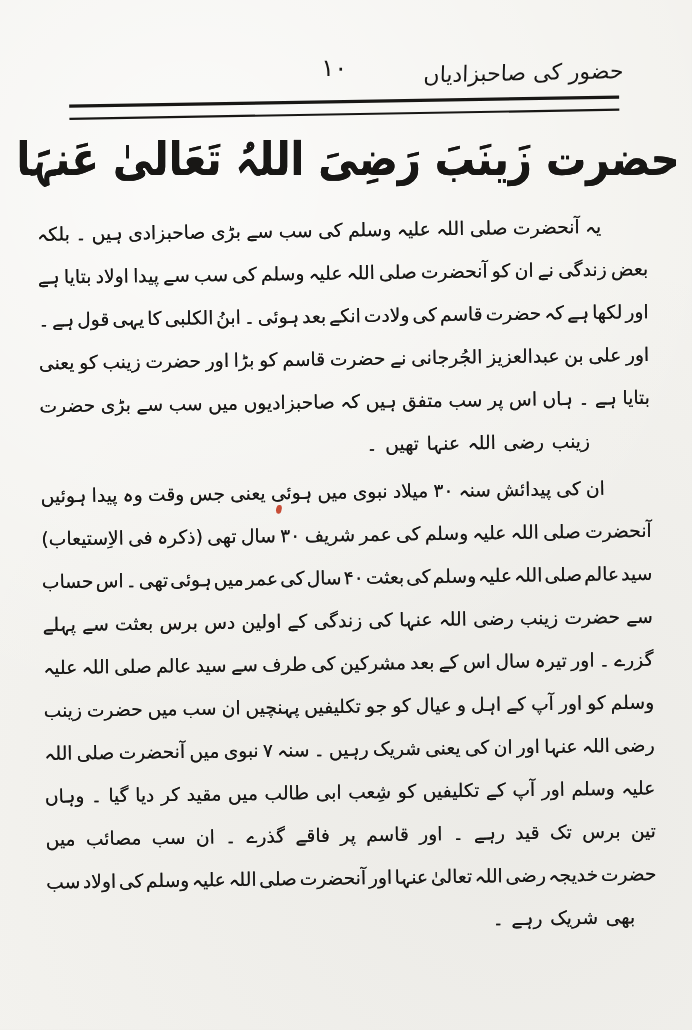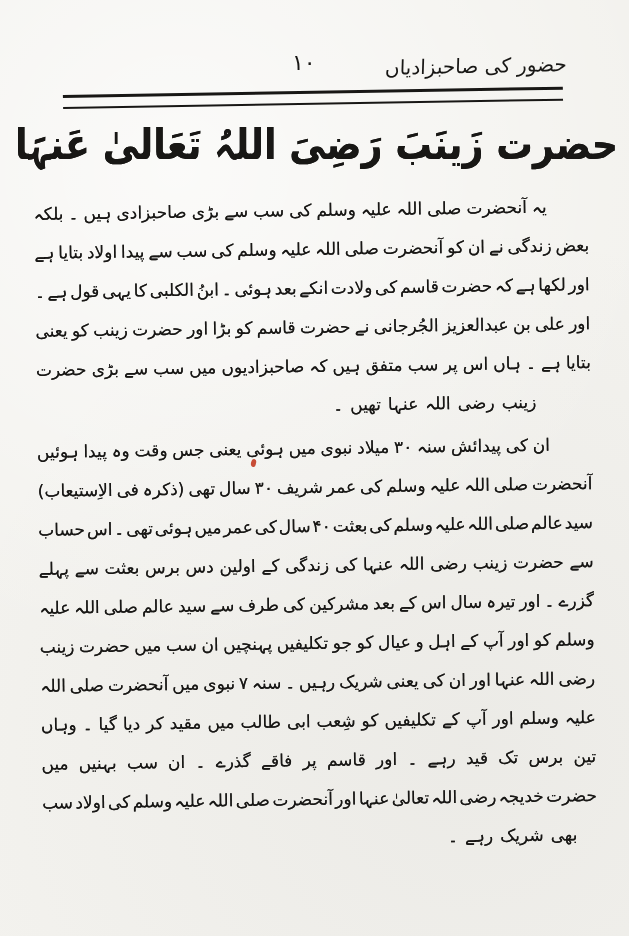--- a/index.html
+++ b/index.html
@@ -350,21 +350,21 @@
           <span>رہے</span>
           <span>۔</span>
           <span>اور</span>
           <span>قاسم</span>
           <span>پر</span>
           <span>فاقے</span>
           <span>گذرے</span>
           <span>۔</span>
           <span>ان</span>
           <span>سب</span>
-          <span>بہنیں</span>
+          <span>مصائب</span>
           <span>میں</span>
         </div>
         <div class="line just">
           <span>حضرت</span>
           <span>خدیجہ</span>
           <span>رضی</span>
           <span>اللہ</span>
           <span>تعالیٰ</span>
           <span>عنہا</span>
           <span>اور</span>

